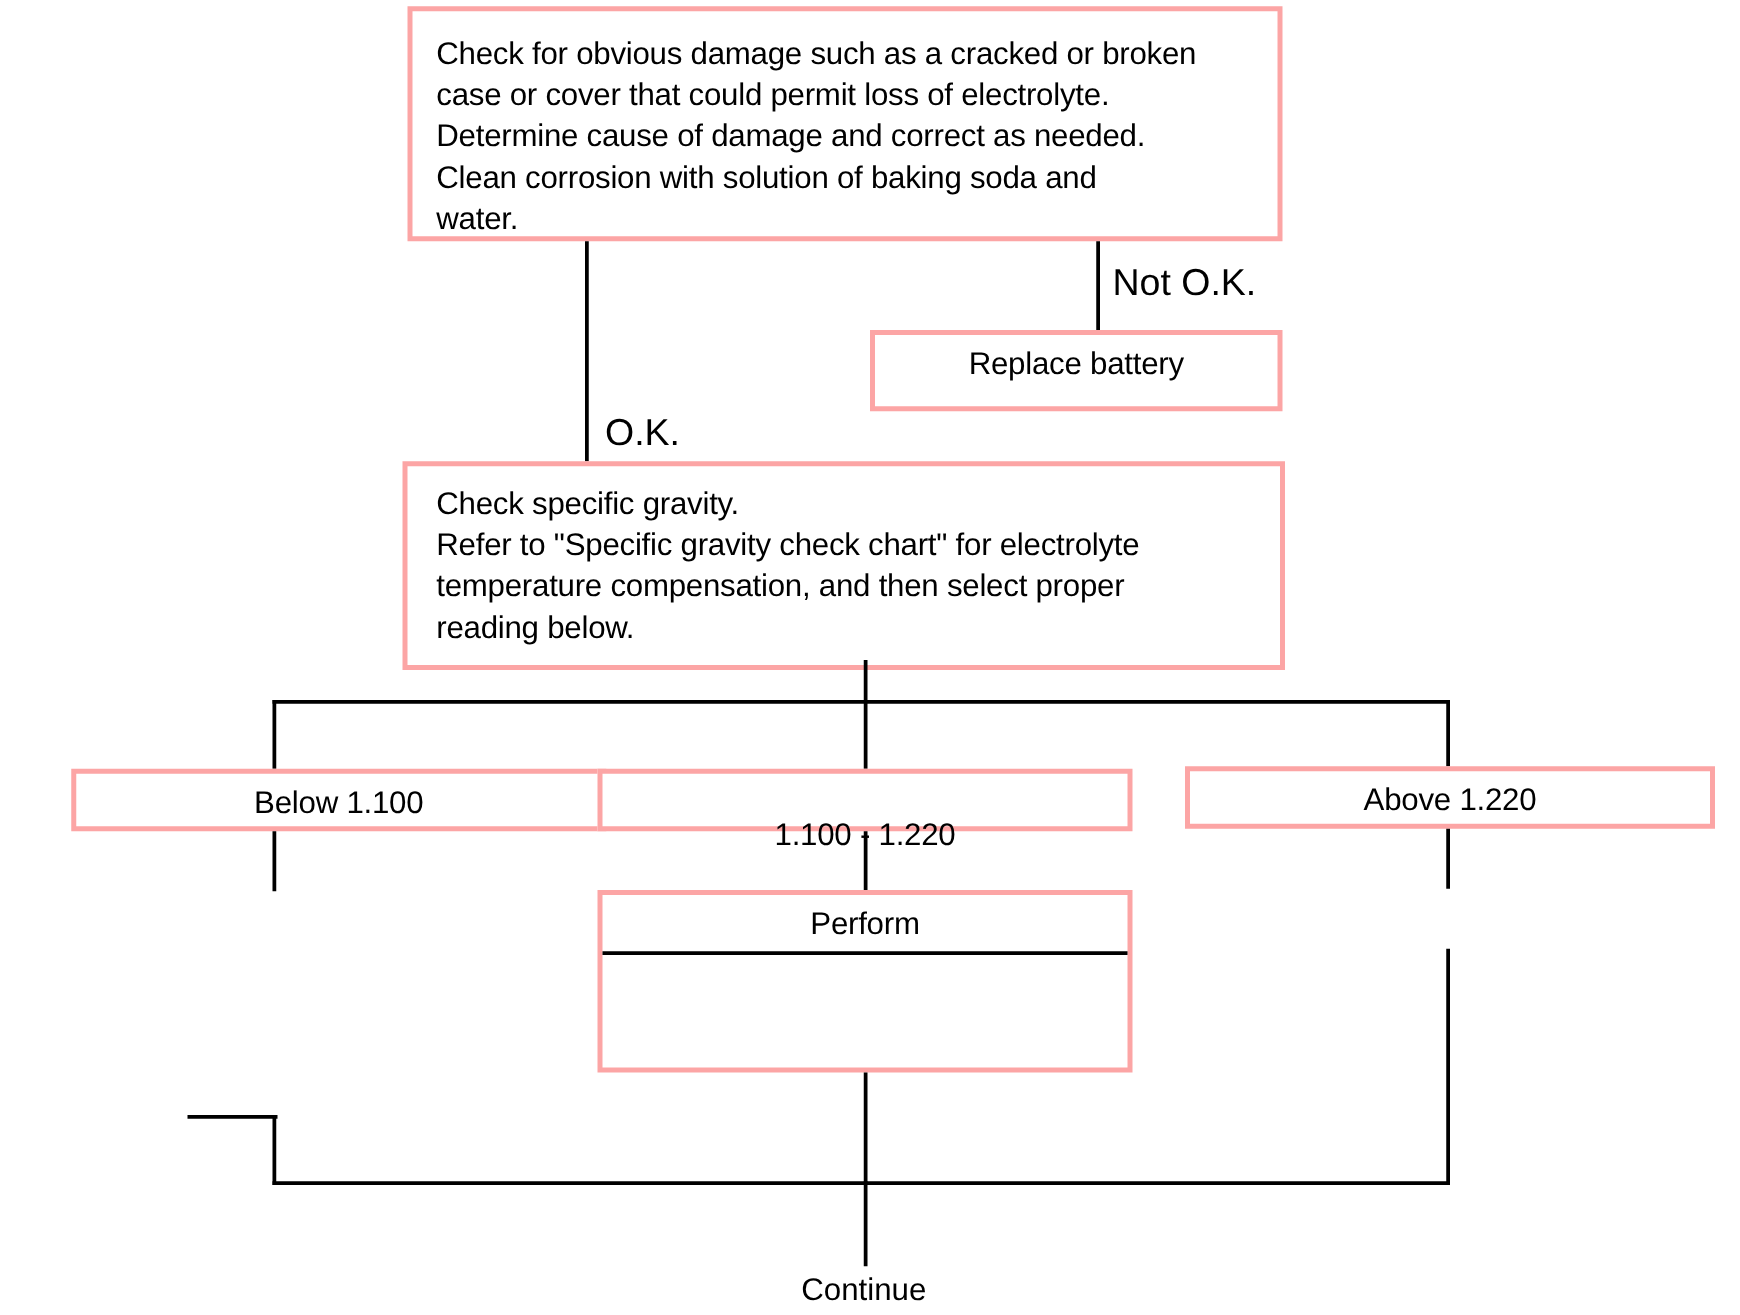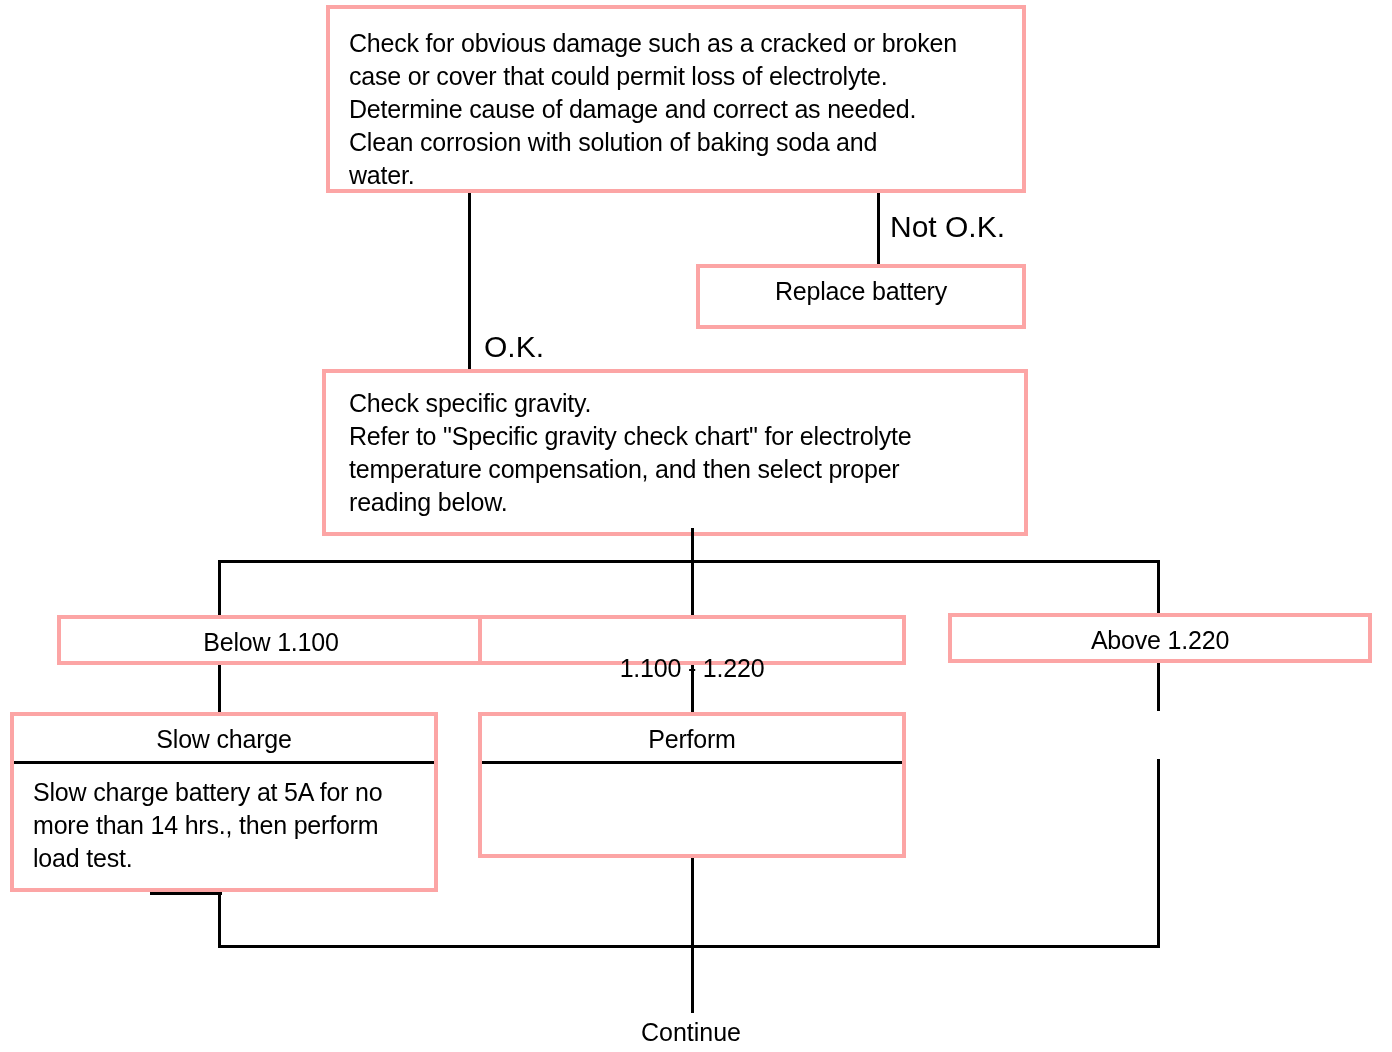--- a/index.html
+++ b/index.html
@@ -98,27 +98,20 @@
   <div class="line-h" style="left:218px; top:560px; width:942px;"></div>
   <div class="line-v" style="left:218px; top:560px; height:56px;"></div>
   <div class="line-v" style="left:691px; top:560px; height:56px;"></div>
   <div class="line-v" style="left:1157px; top:560px; height:56px;"></div>
 
   <div class="box" style="left:10px; top:615px; width:428px; height:50px;margin-left:47px;">
     <div class="box-text center-label" style="left:0; top:7px;">Below 1.100</div>
   </div>
   <div class="line-v" style="left:218px; top:665px; height:48px;"></div>
 
-  <div class="box" style="left:10px; top:712px; width:428px; height:180px;">
-    <div class="box-text center-label" style="left:0; top:7px;">Slow charge</div>
-    <div class="hdr-divider" style="top:45px;"></div>
-    <div class="box-text" style="left:19px; top:60px; right:8px;">Slow charge battery at 5A for no
-more than 14 hrs., then perform
-load test.</div>
-  </div>
 
   <div class="box" style="left:478px; top:615px; width:428px; height:50px;">
     <div class="box-text center-label" style="left:0; top:7px;margin-top:26px;">1.100 - 1.220</div>
   </div>
   <div class="line-v" style="left:691px; top:665px; height:48px;"></div>
 
   <div class="box" style="left:478px; top:712px; width:428px; height:146px;">
     <div class="box-text center-label" style="left:0; top:7px;">Perform</div>
     <div class="hdr-divider" style="top:45px;"></div>
   </div>

